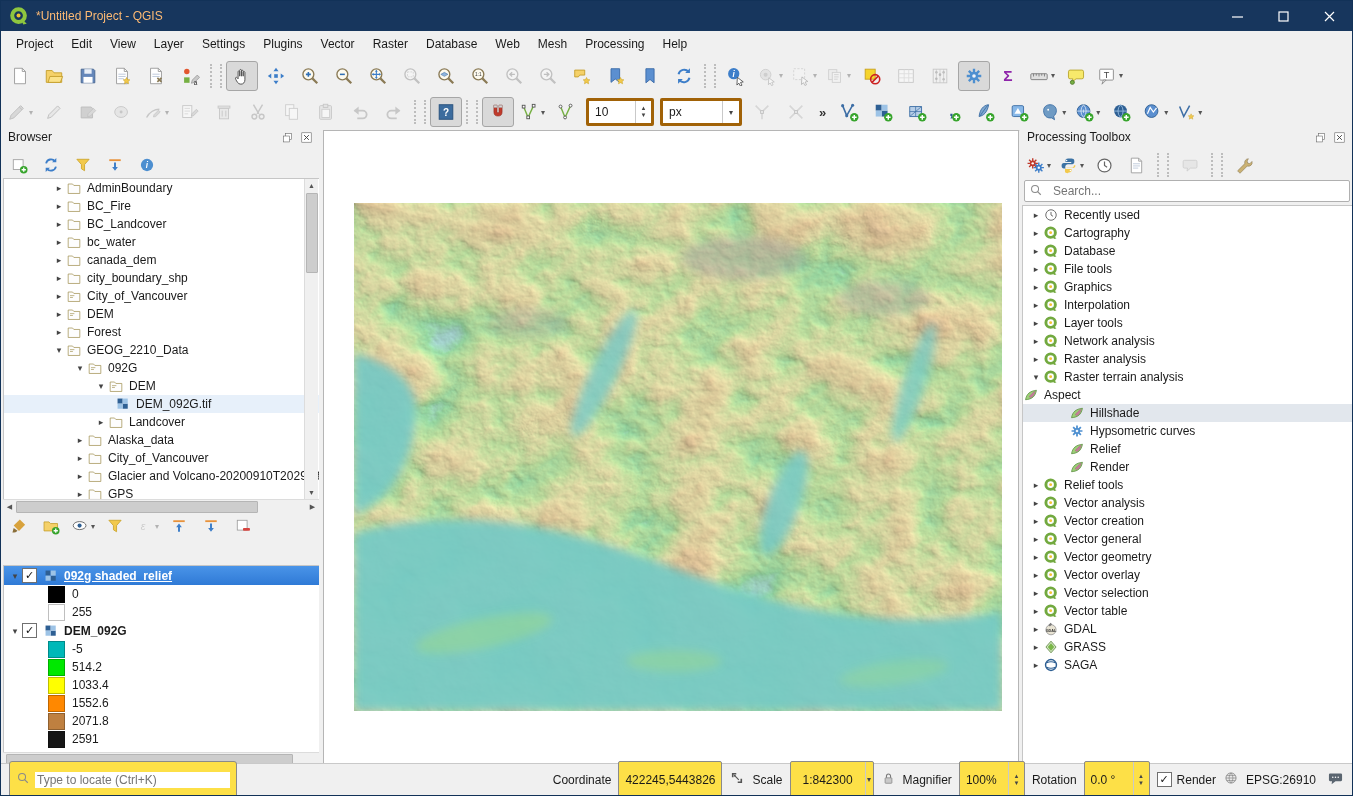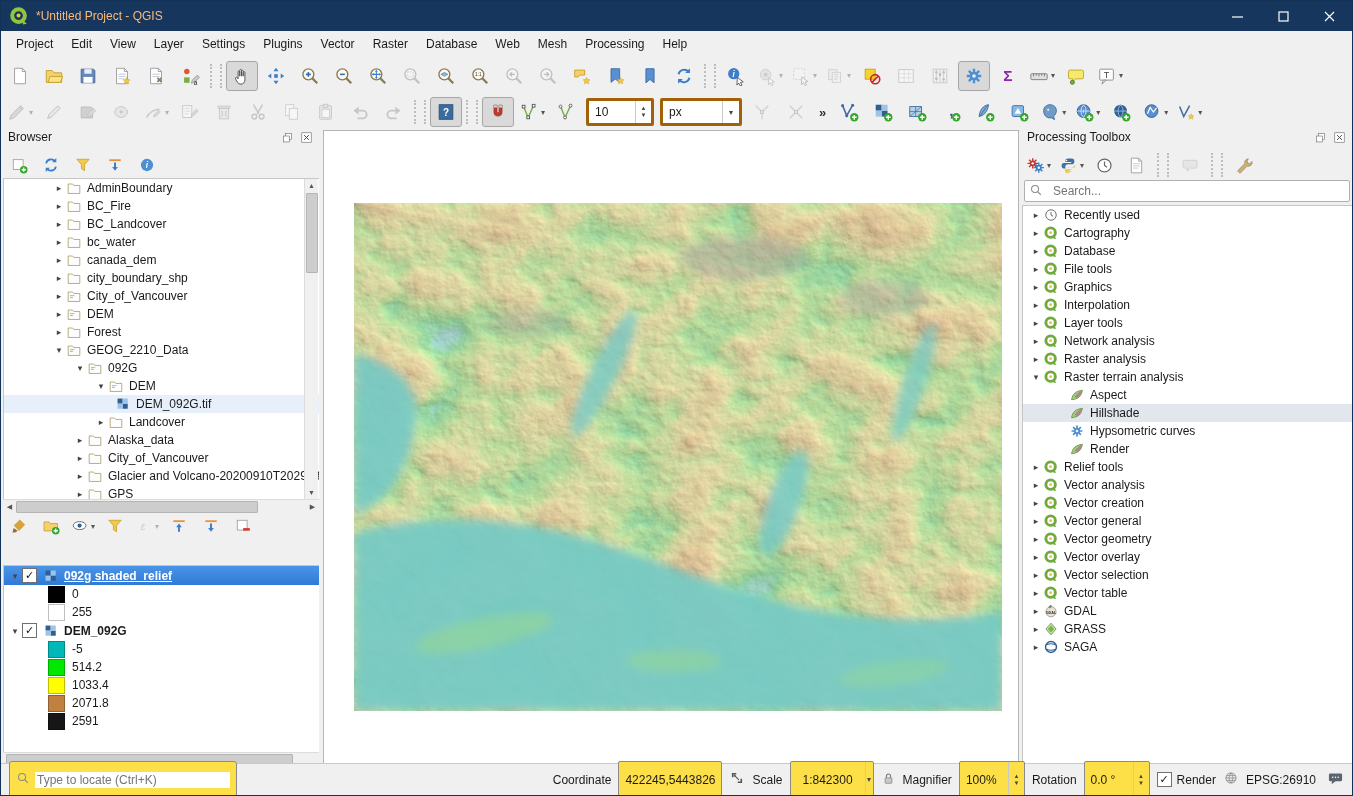--- a/index.html
+++ b/index.html
@@ -1068,20 +1068,24 @@
         </div>
         <div class="trow" style="padding-left: 44px;">
           <span class="swatch" style="background:#00e800;"></span>
           <span class="tlabel">514.2</span>
         </div>
         <div class="trow" style="padding-left: 44px;">
           <span class="swatch" style="background:#ffff00;"></span>
           <span class="tlabel">1033.4</span>
         </div>
         <div class="trow" style="padding-left: 44px;">
+          <span class="swatch" style="background:#ff8800;"></span>
+          <span class="tlabel">1552.6</span>
+        </div>
+        <div class="trow" style="padding-left: 44px;">
           <span class="swatch" style="background:#bf8040;"></span>
           <span class="tlabel">2071.8</span>
         </div>
         <div class="trow" style="padding-left: 44px;">
           <span class="swatch" style="background:#161616;"></span>
           <span class="tlabel">2591</span>
         </div>
       </div>
     <div class="hscroll" style="left:2px;right:2px;bottom:0;">
       <div class="sb-thumb" style="width:285px;height:10px;margin-left:3px;"></div>
@@ -1316,21 +1320,21 @@
           <span class="exp">▾</span>
           <span class="ticon">
             <svg viewBox="0 0 22 22" width="16" height="16">
               <circle cx="10.5" cy="10.5" r="6.5" fill="none" stroke="#72a93f" stroke-width="4"></circle>
               <circle cx="10.5" cy="10.5" r="2" fill="#f2c330"></circle>
               <path d="M13 13l5.5 5.5-3.6.7z" fill="#72a93f"></path>
             </svg>
           </span>
           <span class="tlabel">Raster terrain analysis</span>
         </div>
-        <div class="trow" style="padding-left: 46px;">
+        <div class="trow" style="">
           <span class="ticon">
             <svg viewBox="0 0 22 22" width="16" height="16">
               <path d="M3.5 17.5C4.8 9.5 9.5 5.5 18.5 4.5c-1.8 9-6.3 12.2-15 13z" fill="#9ccf77" stroke="#55893a"></path>
               <path d="M8.5 13.5c2.6-3.6 5.2-5.8 8.2-7.6-1.2 4.6-3 7.3-5.6 8.6z" fill="#c77b9e" stroke="#a2567d" stroke-width=".5"></path>
             </svg>
           </span>
           <span class="tlabel">Aspect</span>
         </div>
         <div class="trow sel-gray" style="padding-left: 46px;">
           <span class="ticon">
@@ -1343,20 +1347,29 @@
         </div>
         <div class="trow" style="padding-left: 46px;">
           <span class="ticon">
             <svg viewBox="0 0 22 22" width="16" height="16">
               <path d="M11 3.5v15M3.5 11h15M5.7 5.7l10.6 10.6M16.3 5.7L5.7 16.3" stroke="#4d8fd0" stroke-width="2.4"></path>
               <circle cx="11" cy="11" r="4.2" fill="#4d8fd0"></circle>
               <circle cx="11" cy="11" r="1.8" fill="#f0f4fa"></circle>
             </svg>
           </span>
           <span class="tlabel">Hypsometric curves</span>
+        </div>
+        <div class="trow" style="padding-left: 46px;">
+          <span class="ticon">
+            <svg viewBox="0 0 22 22" width="16" height="16">
+              <path d="M3.5 17.5C4.8 9.5 9.5 5.5 18.5 4.5c-1.8 9-6.3 12.2-15 13z" fill="#9ccf77" stroke="#55893a"></path>
+              <path d="M8.5 13.5c2.6-3.6 5.2-5.8 8.2-7.6-1.2 4.6-3 7.3-5.6 8.6z" fill="#c77b9e" stroke="#a2567d" stroke-width=".5"></path>
+            </svg>
+          </span>
+          <span class="tlabel">Relief</span>
         </div>
         <div class="trow" style="padding-left: 46px;">
           <span class="ticon">
             <svg viewBox="0 0 22 22" width="16" height="16">
               <path d="M3.5 17.5C4.8 9.5 9.5 5.5 18.5 4.5c-1.8 9-6.3 12.2-15 13z" fill="#9ccf77" stroke="#55893a"></path>
               <path d="M8.5 13.5c2.6-3.6 5.2-5.8 8.2-7.6-1.2 4.6-3 7.3-5.6 8.6z" fill="#c77b9e" stroke="#a2567d" stroke-width=".5"></path>
             </svg>
           </span>
           <span class="tlabel">Render</span>
         </div>

